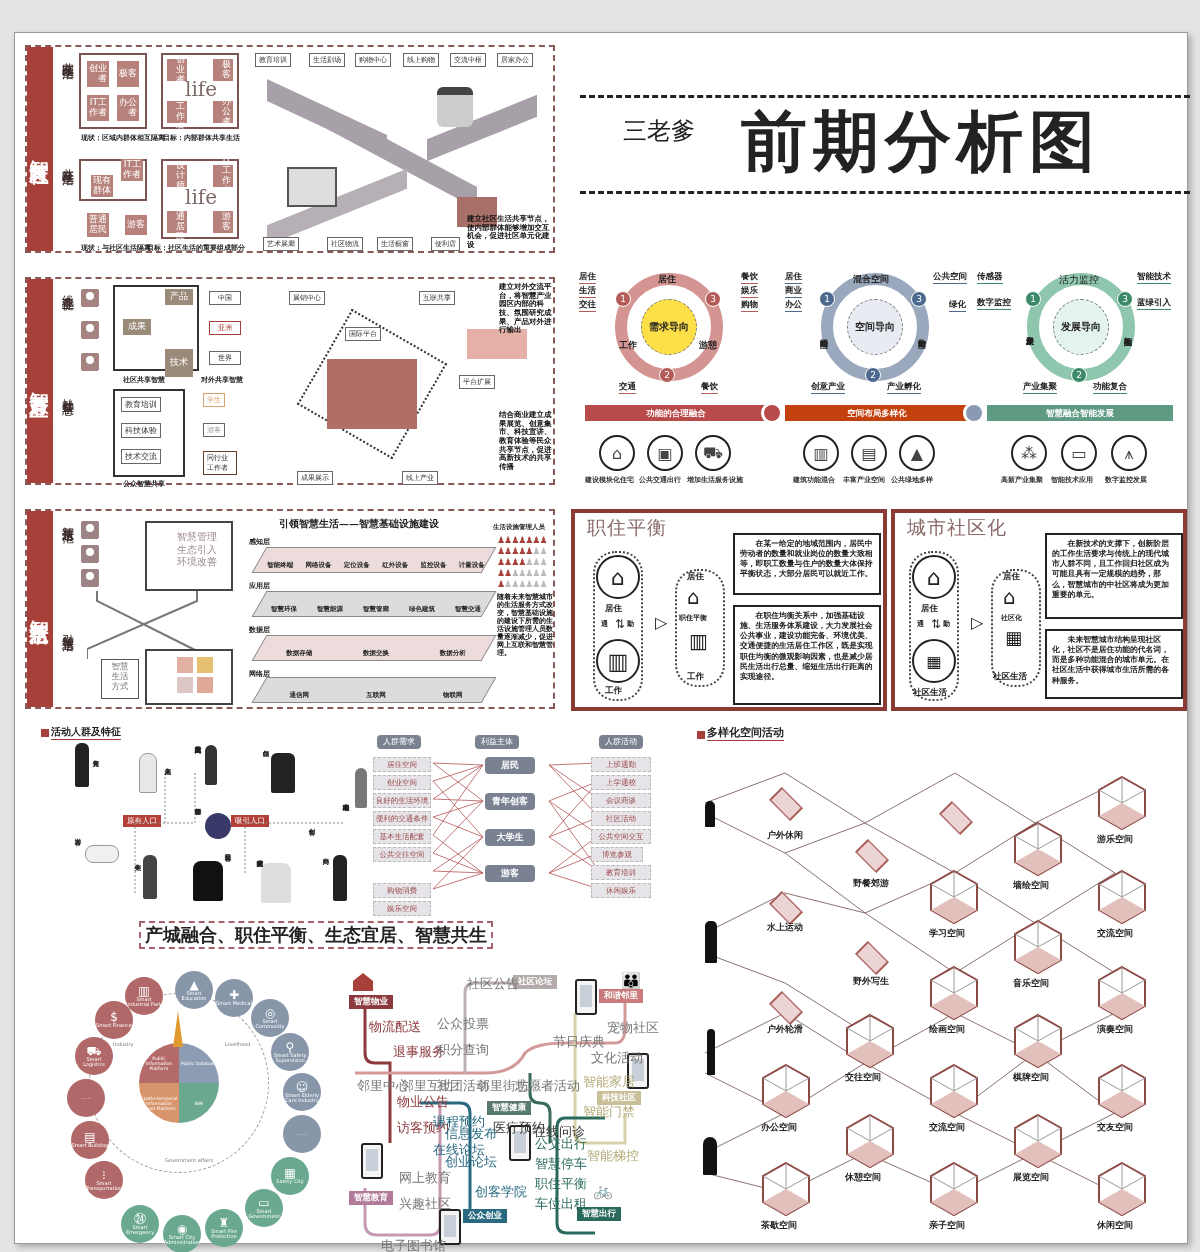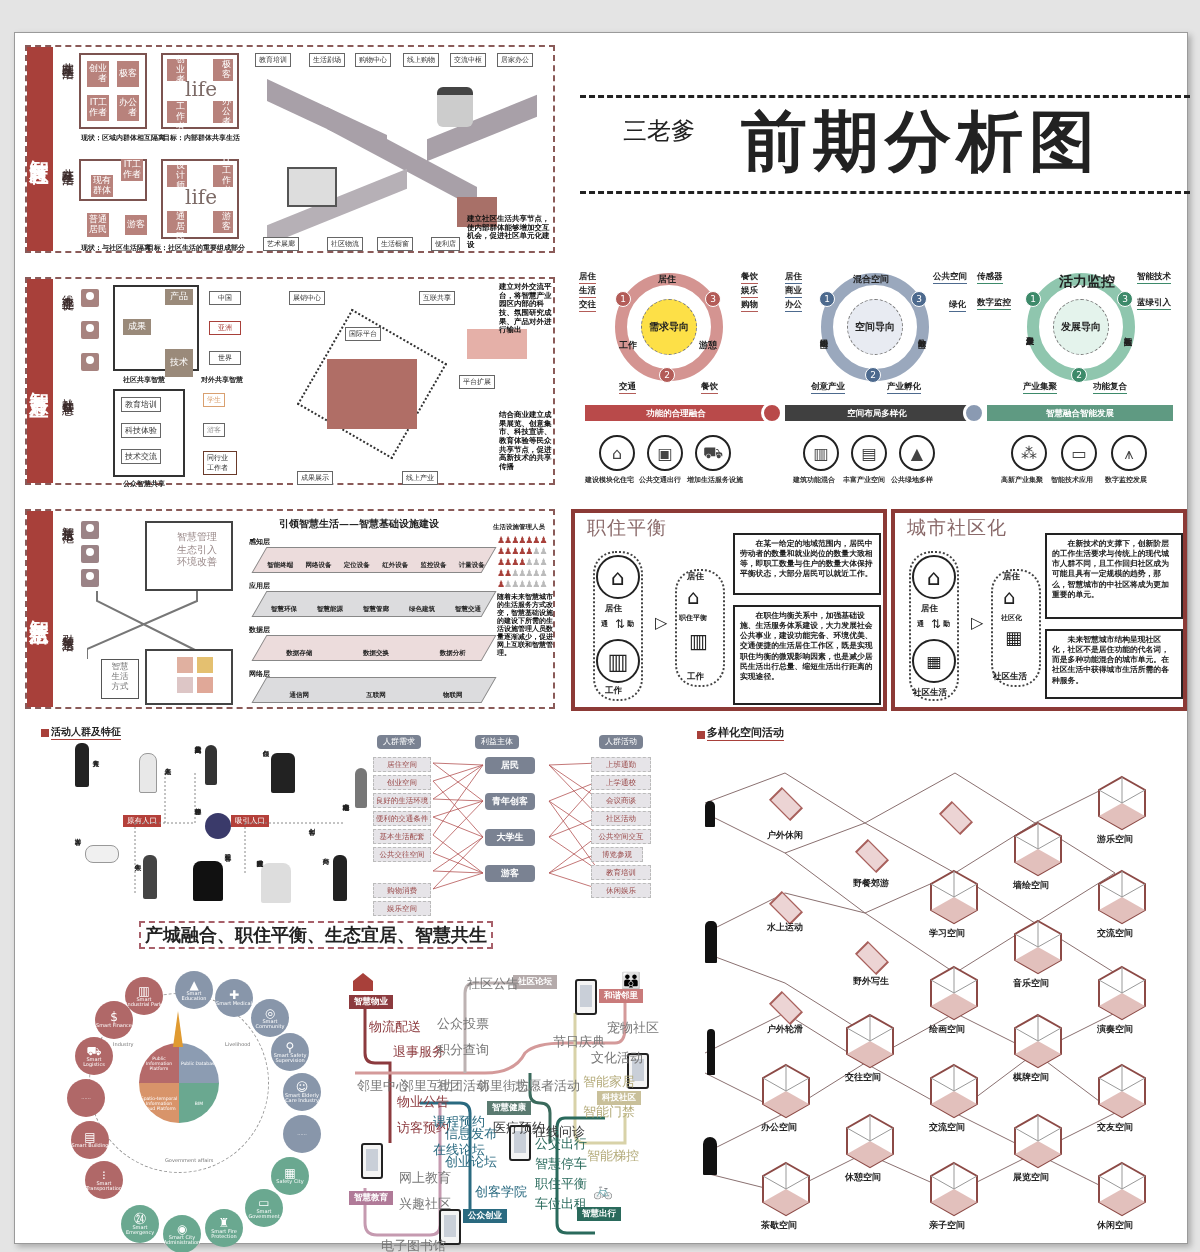--- a/index.html
+++ b/index.html
@@ -271,33 +271,33 @@
     <div class="rlab" style="left:934px;top:266px;border-color:#4d6a8e">绿化</div>
     <div class="rlab" style="left:796px;top:348px;border-color:#4d6a8e">创意产业</div>
     <div class="rlab" style="left:872px;top:348px;border-color:#4d6a8e">产业孵化</div>
 
     <div class="ring" style="left:1012px;top:240px;border-color:#8fc6ae">
       <div class="inner" style="background:#e4f3ec">发展导向</div>
     </div>
     <div class="num" style="left:1010px;top:258px;background:#3d8a6a">1</div>
     <div class="num" style="left:1102px;top:258px;background:#3d8a6a">3</div>
     <div class="num" style="left:1056px;top:334px;background:#3d8a6a">2</div>
-    <div class="abs" style="left:1044px;top:240px;font-size:14px;font-weight:bold">活力监控</div>
+    <div class="abs" style="left:1044px;top:240px;font-size:10px;font-weight:normal">活力监控</div>
     <div class="abs" style="left:1008px;top:298px;font-size:8px;font-weight:bold;writing-mode:vertical-rl">聚集发展</div>
     <div class="abs" style="left:1106px;top:298px;font-size:8px;font-weight:bold;writing-mode:vertical-rl">融智共生</div>
     <div class="rlab" style="left:962px;top:238px;border-color:#3d8a6a">传感器</div>
     <div class="rlab" style="left:962px;top:264px;border-color:#3d8a6a">数字监控</div>
     <div class="rlab" style="left:1122px;top:238px;border-color:#3d8a6a">智能技术</div>
     <div class="rlab" style="left:1122px;top:264px;border-color:#3d8a6a">蓝绿引入</div>
     <div class="rlab" style="left:1008px;top:348px;border-color:#3d8a6a">产业集聚</div>
     <div class="rlab" style="left:1078px;top:348px;border-color:#3d8a6a">功能复合</div>
 
     <div class="bar" style="left:570px;top:372px;width:182px;background:#b94a4a">功能的合理融合</div>
     <div class="abs" style="left:746px;top:369px;width:22px;height:22px;border-radius:50%;background:#b94a4a;border:3px solid #fff"></div>
-    <div class="bar" style="left:770px;top:372px;width:184px;background:#404040">空间布局多样化</div>
+    <div class="bar" style="left:770px;top:372px;width:184px;background:#c2410c">空间布局多样化</div>
     <div class="abs" style="left:948px;top:369px;width:22px;height:22px;border-radius:50%;background:#8a9ab2;border:3px solid #fff"></div>
     <div class="bar" style="left:972px;top:372px;width:186px;background:#5f9a82">智慧融合智能发展</div>
 
     <div class="circ-ico" style="left:584px;top:402px">⌂</div>
     <div class="circ-ico" style="left:632px;top:402px">▣</div>
     <div class="circ-ico" style="left:680px;top:402px">⛟</div>
     <div class="circ-ico" style="left:788px;top:402px">▥</div>
     <div class="circ-ico" style="left:836px;top:402px">▤</div>
     <div class="circ-ico" style="left:884px;top:402px">▲</div>
     <div class="circ-ico" style="left:996px;top:402px">⁂</div>

